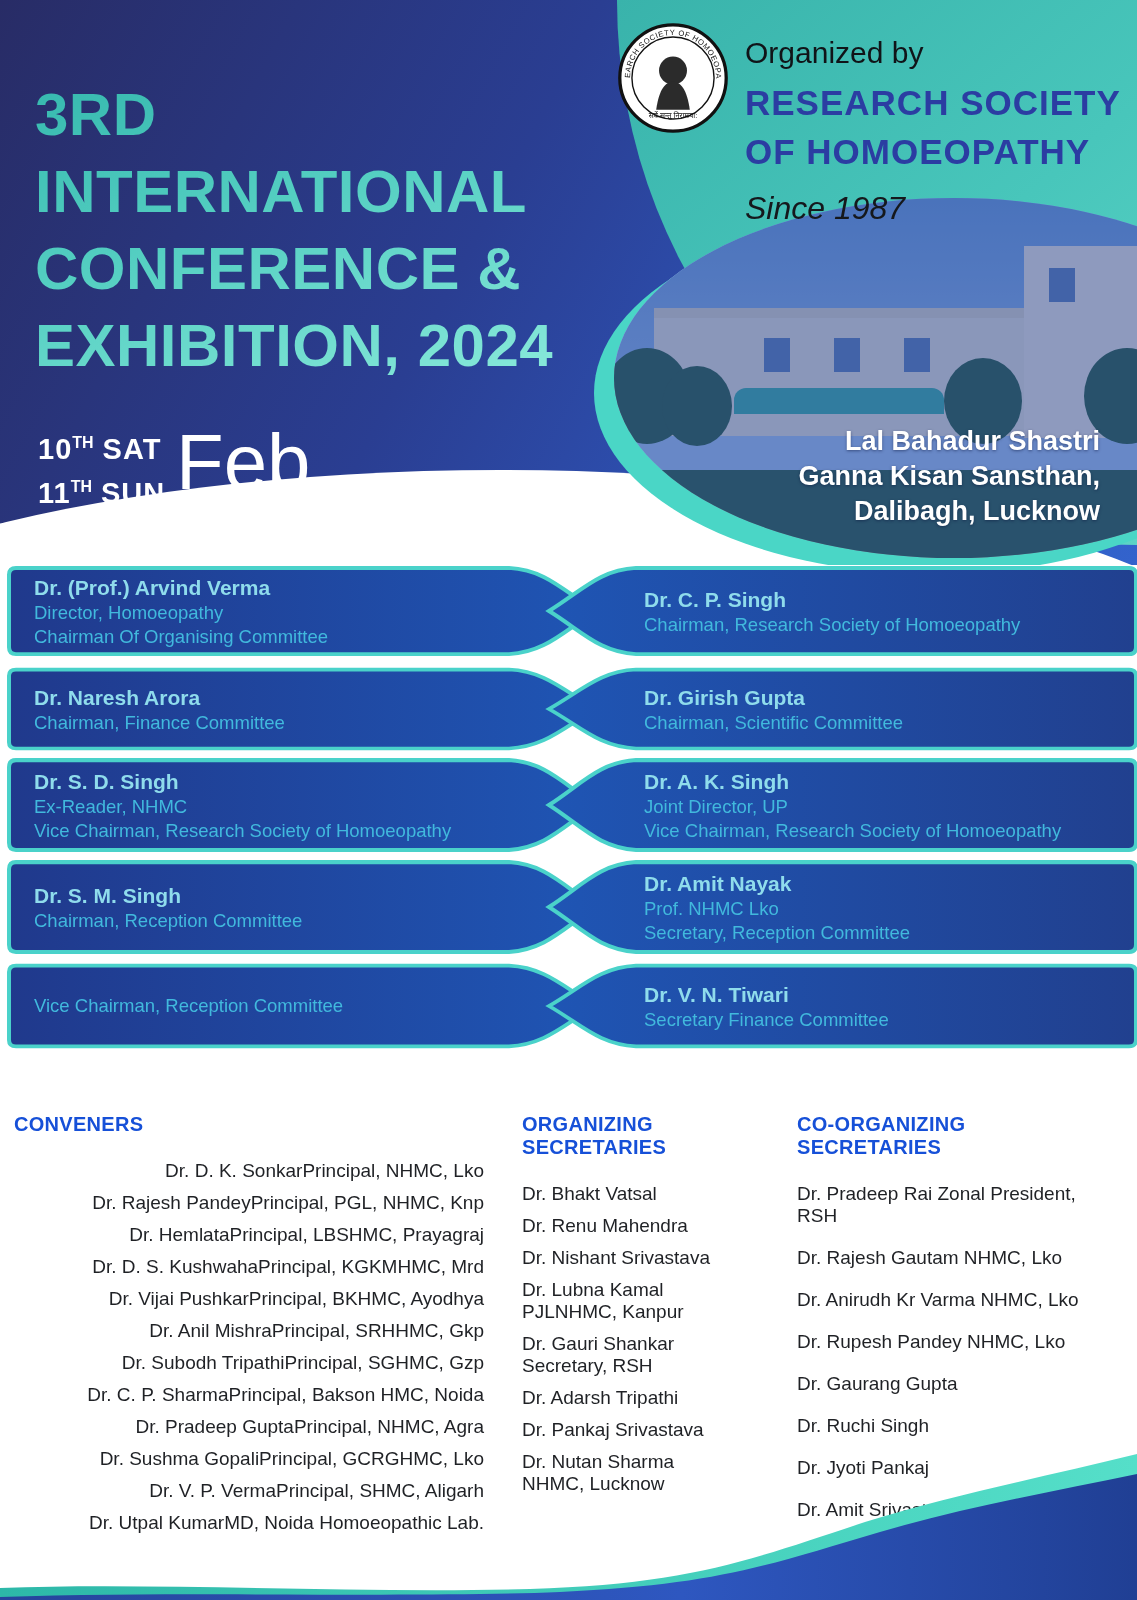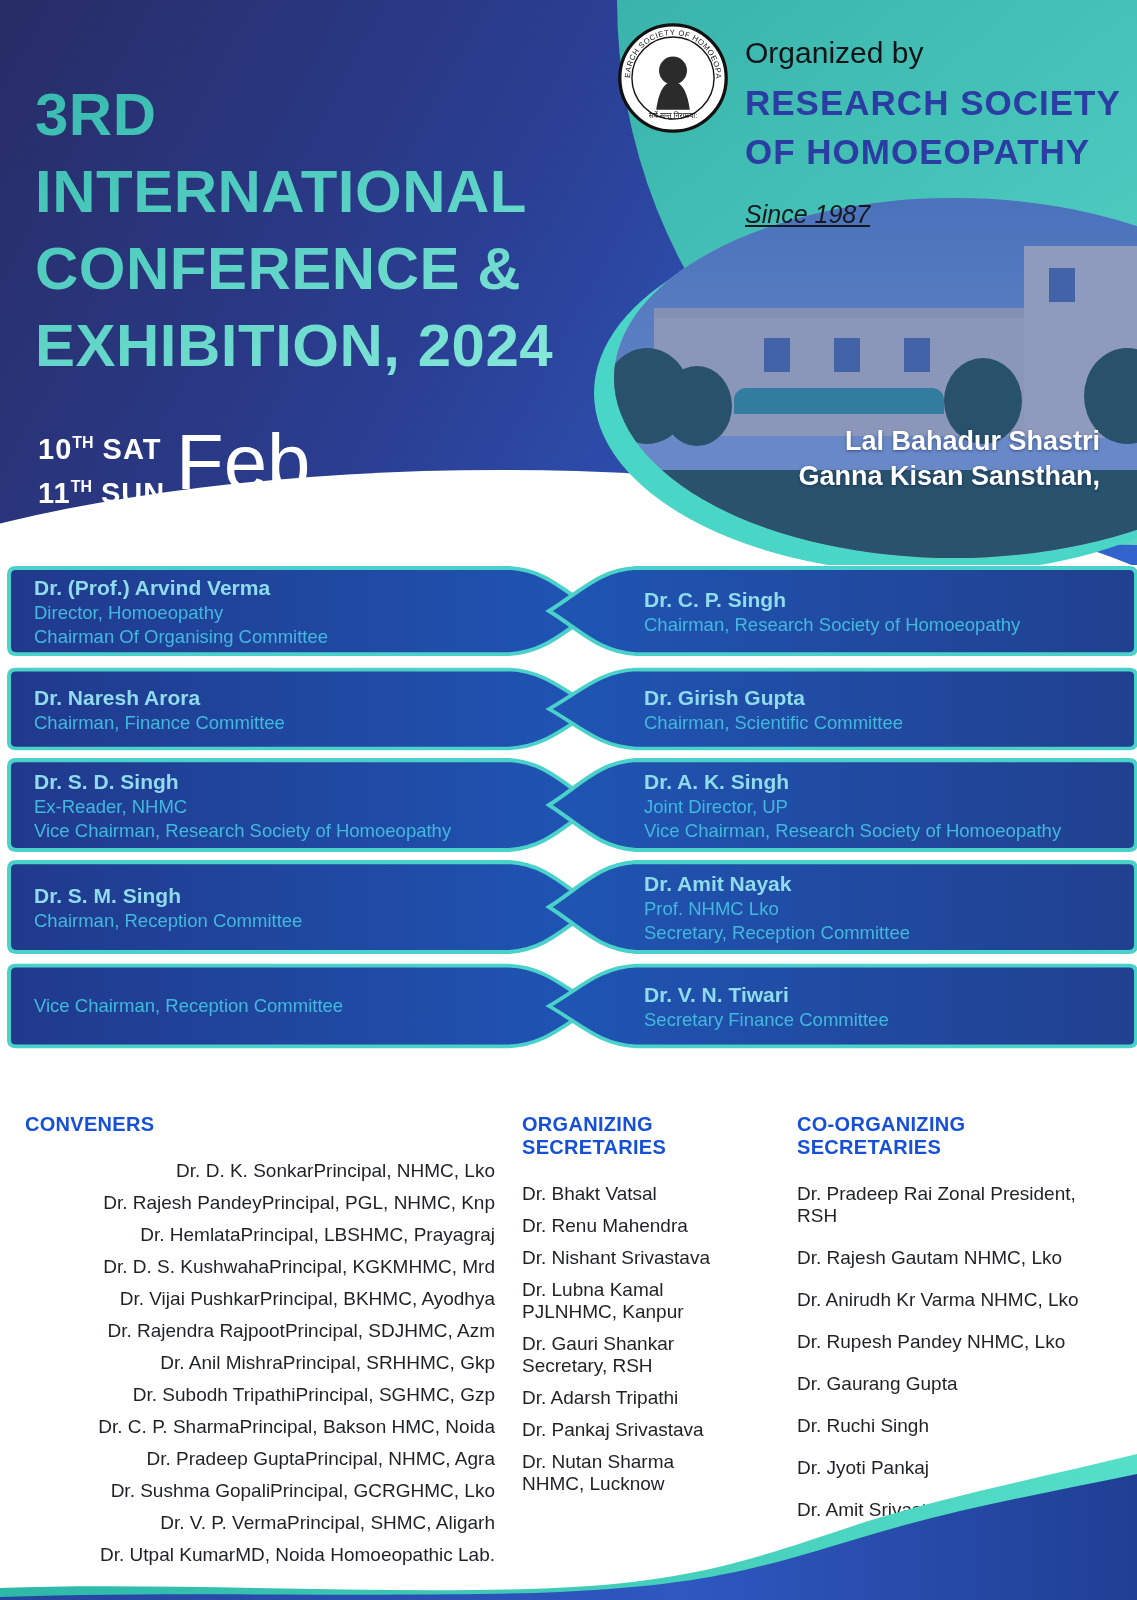--- a/index.html
+++ b/index.html
@@ -29,21 +29,21 @@
   .ph-lawn{position:absolute;left:0;bottom:0;width:100%;height:88px;background:#2f5f3e;}
   .ph-overlay{position:absolute;left:0;top:0;width:100%;height:100%;background:rgba(36,70,160,0.48);}
   .venue{position:absolute;right:37px;top:424px;z-index:5;text-align:right;color:#ffffff;
         font-weight:bold;font-size:27px;line-height:35px;text-shadow:0 1px 3px rgba(10,20,60,.5);}
 
   .logo{position:absolute;left:617px;top:22px;width:112px;height:112px;z-index:5;}
   .org{position:absolute;left:745px;top:36px;z-index:5;}
   .org-by{font-size:30px;color:#101418;}
   .org-soc{font-size:35px;font-weight:bold;color:#2b3da2;letter-spacing:1px;
         text-transform:uppercase;line-height:49px;margin-top:8px;}
-  .org-since{font-size:25px;font-style:italic;color:#15181c;margin-top:24px;text-decoration:underline;}
+  .org-since{font-size:32px;font-style:italic;color:#15181c;margin-top:14px;}
 
   .title{position:absolute;left:35px;top:76px;z-index:5;font-weight:bold;font-size:60px;
         line-height:77px;letter-spacing:.5px;
         background:linear-gradient(160deg,#35b8ae 0%,#55cfc2 45%,#8aeadb 100%);
         -webkit-background-clip:text;background-clip:text;color:transparent;}
   .dates{position:absolute;left:38px;top:424px;z-index:5;color:#ffffff;}
   .date-line{font-size:29px;font-weight:bold;line-height:38px;letter-spacing:1px;}
   .date-line sup{font-size:0.55em;vertical-align:super;letter-spacing:0;}
   .month{position:absolute;left:138px;top:-12px;font-size:78px;font-weight:400;line-height:100px;}
 
@@ -54,21 +54,21 @@
   .br{left:537px;width:600px;}
   .btxt{position:absolute;top:50%;transform:translateY(-50%);z-index:3;}
   .btxt-l{left:30px;}
   .btxt-r{left:640px;}
   .bname{font-size:21px;font-weight:bold;color:#8fdcec;line-height:27px;}
   .bline{font-size:18.5px;color:#41b9dd;line-height:24px;}
 
   
   .com-h{font-size:20px;font-weight:bold;color:#1650d8;letter-spacing:.3px;margin:0 0 24px 0;}
   .col{position:absolute;top:1113px;}
-  .col1{left:25px;width:470px;}
+  .col1{left:14px;width:470px;}
   .col2{left:522px;width:262px;}
   .col3{left:797px;width:318px;}
   .mrow{font-size:19px;color:#1f2125;line-height:22px;margin-bottom:10px;white-space:nowrap;text-align:right;}
   .mrow .nm{display:inline-block;width:192px;vertical-align:top;}
   .item{font-size:19px;color:#1f2125;line-height:22px;margin-bottom:10px;}
   .item .sub{display:block;}
   .col3 .item{white-space:normal;margin-top:20px;}
 
   
   .bottom-wave{position:absolute;left:0;top:1448px;width:1137px;height:152px;z-index:6;}
@@ -122,20 +122,21 @@
       <div class="ph-tree" style="left:330px;top:160px;width:78px;height:86px;"></div>
       <div class="ph-tree" style="left:470px;top:150px;"></div>
 
       <div class="ph-lawn"></div>
       <div class="ph-overlay"></div>
     </div>
 
     <div class="venue">
       <div>Lal Bahadur Shastri</div>
       <div>Ganna Kisan Sansthan,</div>
+      <div>Dalibagh, Lucknow</div>
     </div>
 
     <div class="logo">
       <svg viewBox="0 0 120 120" width="112" height="112">
         <circle cx="60" cy="60" r="57" fill="#ffffff" stroke="#111111" stroke-width="3.5"></circle>
         <circle cx="60" cy="60" r="44" fill="none" stroke="#111111" stroke-width="1.5"></circle>
         <path id="ringPath" d="M14,60 A46,46 0 0 1 106,60" fill="none"></path>
         <text font-size="8.2" fill="#111111" letter-spacing="0.6" font-family="Liberation Sans, sans-serif">
           <textPath href="#ringPath" startOffset="50%" text-anchor="middle">RESEARCH SOCIETY OF HOMOEOPATHY</textPath>
         </text>
@@ -259,21 +260,20 @@
     </div>
   </div>
 
   <div class="col col1">
     <h3 class="com-h">CONVENERS</h3>
     <div class="mrow"><span class="nm">Dr. D. K. Sonkar</span><span>Principal, NHMC, Lko</span></div>
     <div class="mrow"><span class="nm">Dr. Rajesh Pandey</span><span>Principal, PGL, NHMC, Knp</span></div>
     <div class="mrow"><span class="nm">Dr. Hemlata</span><span>Principal, LBSHMC, Prayagraj</span></div>
     <div class="mrow"><span class="nm">Dr. D. S. Kushwaha</span><span>Principal, KGKMHMC, Mrd</span></div>
     <div class="mrow"><span class="nm">Dr. Vijai Pushkar</span><span>Principal, BKHMC, Ayodhya</span></div>
-    <div class="mrow"><span class="nm">Dr. Rajendra Rajpoot</span><span>Principal, SDJHMC, Azm</span></div>
     <div class="mrow"><span class="nm">Dr. Anil Mishra</span><span>Principal, SRHHMC, Gkp</span></div>
     <div class="mrow"><span class="nm">Dr. Subodh Tripathi</span><span>Principal, SGHMC, Gzp</span></div>
     <div class="mrow"><span class="nm">Dr. C. P. Sharma</span><span>Principal, Bakson HMC, Noida</span></div>
     <div class="mrow"><span class="nm">Dr. Pradeep Gupta</span><span>Principal, NHMC, Agra</span></div>
     <div class="mrow"><span class="nm">Dr. Sushma Gopali</span><span>Principal, GCRGHMC, Lko</span></div>
     <div class="mrow"><span class="nm">Dr. V. P. Verma</span><span>Principal, SHMC, Aligarh</span></div>
     <div class="mrow"><span class="nm">Dr. Utpal Kumar</span><span>MD, Noida Homoeopathic Lab.</span></div>
   </div>
 
   <div class="col col2">

